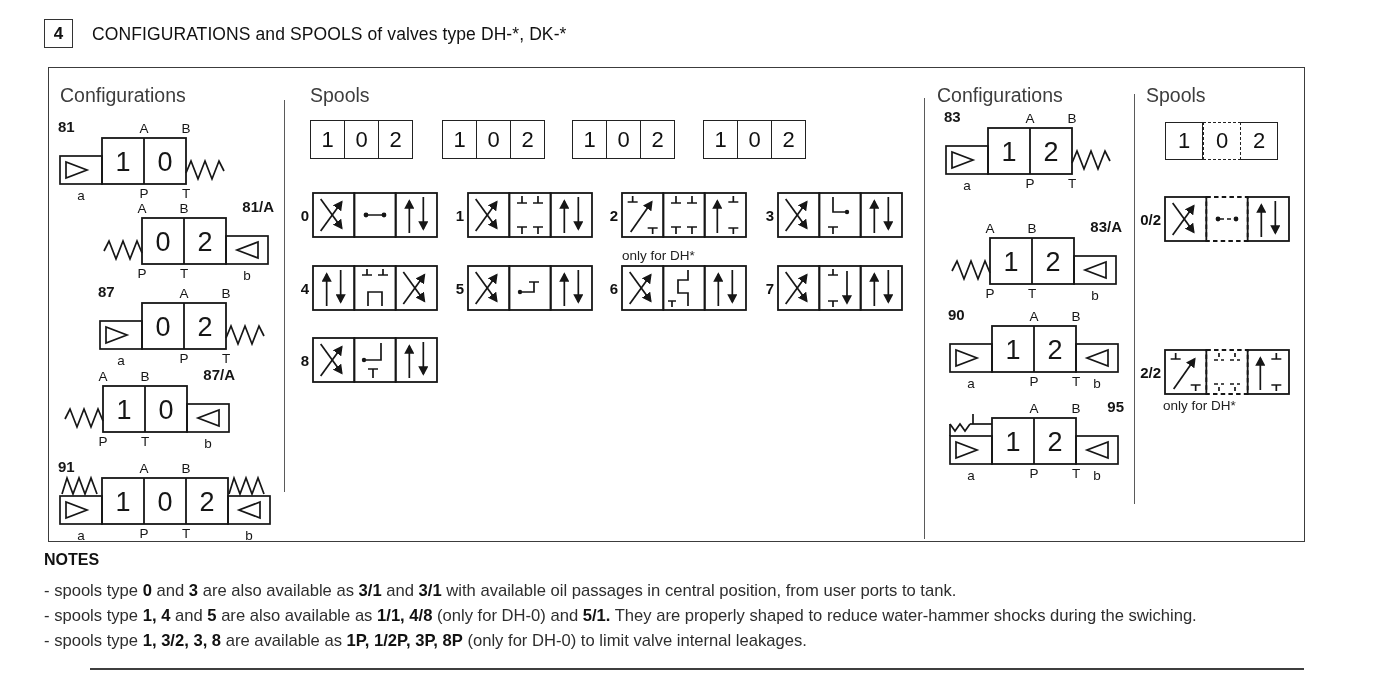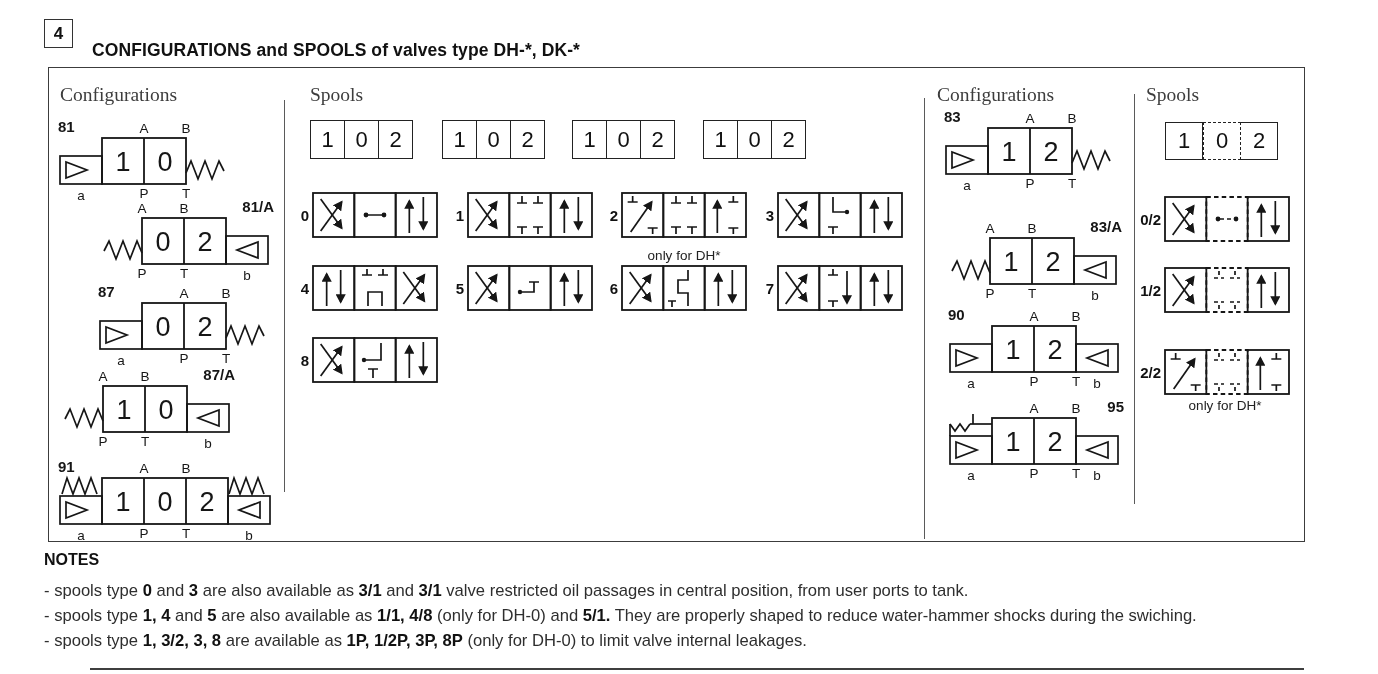--- a/index.html
+++ b/index.html
@@ -1,36 +1,36 @@
 <!DOCTYPE html>
 <html><head>
 <meta charset="utf-8">
 <style>
   html,body{margin:0;padding:0;background:#fff;}
   .page{position:relative;width:1378px;height:674px;background:#ffffff;
         font-family:"Liberation Sans",sans-serif;color:#1a1a1a;overflow:hidden;}
   .abs{position:absolute;}
   .secnum{position:absolute;left:44px;top:19px;width:27px;height:27px;border:1.7px solid #333;
           font-weight:bold;font-size:17px;text-align:center;line-height:27px;color:#111;}
-  .doc-title{position:absolute;left:92px;top:40px;font-weight:bold;font-size:17.5px;color:#111;letter-spacing:.1px;}
+  .doc-title{position:absolute;left:92px;top:24px;font-weight:normal;font-size:17.5px;color:#111;letter-spacing:.1px;}
   .mainbox{position:absolute;left:48px;top:67px;width:1255px;height:473px;border:1.6px solid #3c3c3c;}
-  .colhead{position:absolute;font-size:19.5px;color:#3d3d3d;font-family:Liberation Serif, serif;}
+  .colhead{position:absolute;font-size:19.5px;color:#3d3d3d;}
   .vdiv{position:absolute;width:1.4px;background:#5a5a5a;}
   .hdr{position:absolute;display:flex;}
   .hdr .hc{width:33px;height:37px;border:1.9px solid #222;border-left:none;font-size:22px;color:#111;
            display:flex;align-items:center;justify-content:center;background:#fff;}
   .hdr .hc:first-child{border-left:1.9px solid #222;}
   .hdr.rt .hc{width:36px;height:36px;}
   .hdr.dashed-mid .hc:nth-child(2){border:1.9px dashed #222;}
   .spool-row{position:absolute;display:flex;align-items:center;}
   .spool-row .num{width:26px;text-align:right;font-weight:bold;font-size:15px;margin-right:2px;color:#111;}
   .spool-row.rt .num{width:30px;}
   svg.spool-svg, svg.cfg-svg{display:block;stroke:#161616;stroke-width:1.7;fill:none;}
   svg text{font-family:"Liberation Sans",sans-serif;}
-  .dhnote{position:absolute;width:124px;text-align:center;font-size:13.5px;color:#222;}
+  .dhnote{position:absolute;width:124px;font-size:13.5px;color:#222;}
   .notes{position:absolute;left:44px;top:551px;width:1300px;}
   .notes-h{font-weight:bold;font-size:16px;color:#111;margin-bottom:9px;}
   .nline{font-size:16.6px;color:#2e2e2e;line-height:25px;}
   .nline b{color:#111;}
   .botline{position:absolute;left:90px;top:668px;width:1214px;height:2px;background:#3f3f3f;}
 </style>
 </head>
 <body>
 
 <div class="page">
@@ -429,47 +429,36 @@
       <span class="num">0/2</span>
       <svg width="128" height="48" class="spool-svg">
         <rect x="2" y="2" width="41.33" height="44" stroke-width="1.8"></rect>
         <use href="#g-crossed-arrows" x="2" y="2" width="41.33" height="44"></use>
         <rect x="43.33" y="2" width="41.33" height="44" stroke-width="1.8" stroke-dasharray="4.5,3.2"></rect>
         <use href="#g-closed-center" x="43.33" y="2" width="41.33" height="44" stroke-dasharray="4,3"></use>
         <rect x="84.66" y="2" width="41.33" height="44" stroke-width="1.8"></rect>
         <use href="#g-parallel-arrows" x="84.66" y="2" width="41.33" height="44"></use>
       </svg>
     </div>
-  <div class="spool-row rt" style="left:1131px;top:266px">
-      <span class="num">1/2</span>
-      <svg width="128" height="48" class="spool-svg">
-        <rect x="2" y="2" width="41.33" height="44" stroke-width="1.8"></rect>
-        <use href="#g-crossed-arrows" x="2" y="2" width="41.33" height="44"></use>
-        <rect x="43.33" y="2" width="41.33" height="44" stroke-width="1.8" stroke-dasharray="4.5,3.2"></rect>
-        <use href="#g-blocked-ports" x="43.33" y="2" width="41.33" height="44" stroke-dasharray="4,3"></use>
-        <rect x="84.66" y="2" width="41.33" height="44" stroke-width="1.8"></rect>
-        <use href="#g-parallel-arrows" x="84.66" y="2" width="41.33" height="44"></use>
-      </svg>
-    </div>
   <div class="spool-row rt" style="left:1131px;top:348px">
       <span class="num">2/2</span>
       <svg width="128" height="48" class="spool-svg">
         <rect x="2" y="2" width="41.33" height="44" stroke-width="1.8"></rect>
         <use href="#g-diagonal-arrow" x="2" y="2" width="41.33" height="44"></use>
         <rect x="43.33" y="2" width="41.33" height="44" stroke-width="1.8" stroke-dasharray="4.5,3.2"></rect>
         <use href="#g-blocked-ports" x="43.33" y="2" width="41.33" height="44" stroke-dasharray="4,3"></use>
         <rect x="84.66" y="2" width="41.33" height="44" stroke-width="1.8"></rect>
         <use href="#g-up-arrow-blocked" x="84.66" y="2" width="41.33" height="44"></use>
       </svg>
     </div>
   <div class="dhnote" style="left:1163px;top:398px">only for DH*</div>
 
   <div class="notes">
     <div class="notes-h">NOTES</div>
     <div id="notes-lines">
-        <div class="nline"><span>- spools type </span><b>0</b><span> and </span><b>3</b><span> are also available as </span><b>3/1</b><span> and </span><b>3/1</b><span> valve restricted oil passages in central position, from user ports to tank.</span></div>
+        <div class="nline"><span>- spools type </span><b>0</b><span> and </span><b>3</b><span> are also available as </span><b>3/1</b><span> and </span><b>3/1</b><span> with available oil passages in central position, from user ports to tank.</span></div>
         <div class="nline"><span>- spools type </span><b>1, 4</b><span> and </span><b>5</b><span> are also available as </span><b>1/1, 4/8</b><span> (only for DH-0) and </span><b>5/1.</b><span> They are properly shaped to reduce water-hammer shocks during the swiching.</span></div>
         <div class="nline"><span>- spools type </span><b>1, 3/2, 3, 8</b><span> are available as </span><b>1P, 1/2P, 3P, 8P</b><span> (only for DH-0) to limit valve internal leakages.</span></div>
       </div>
   </div>
 
   <div class="botline"></div>
 </div>
 
 </body></html>

